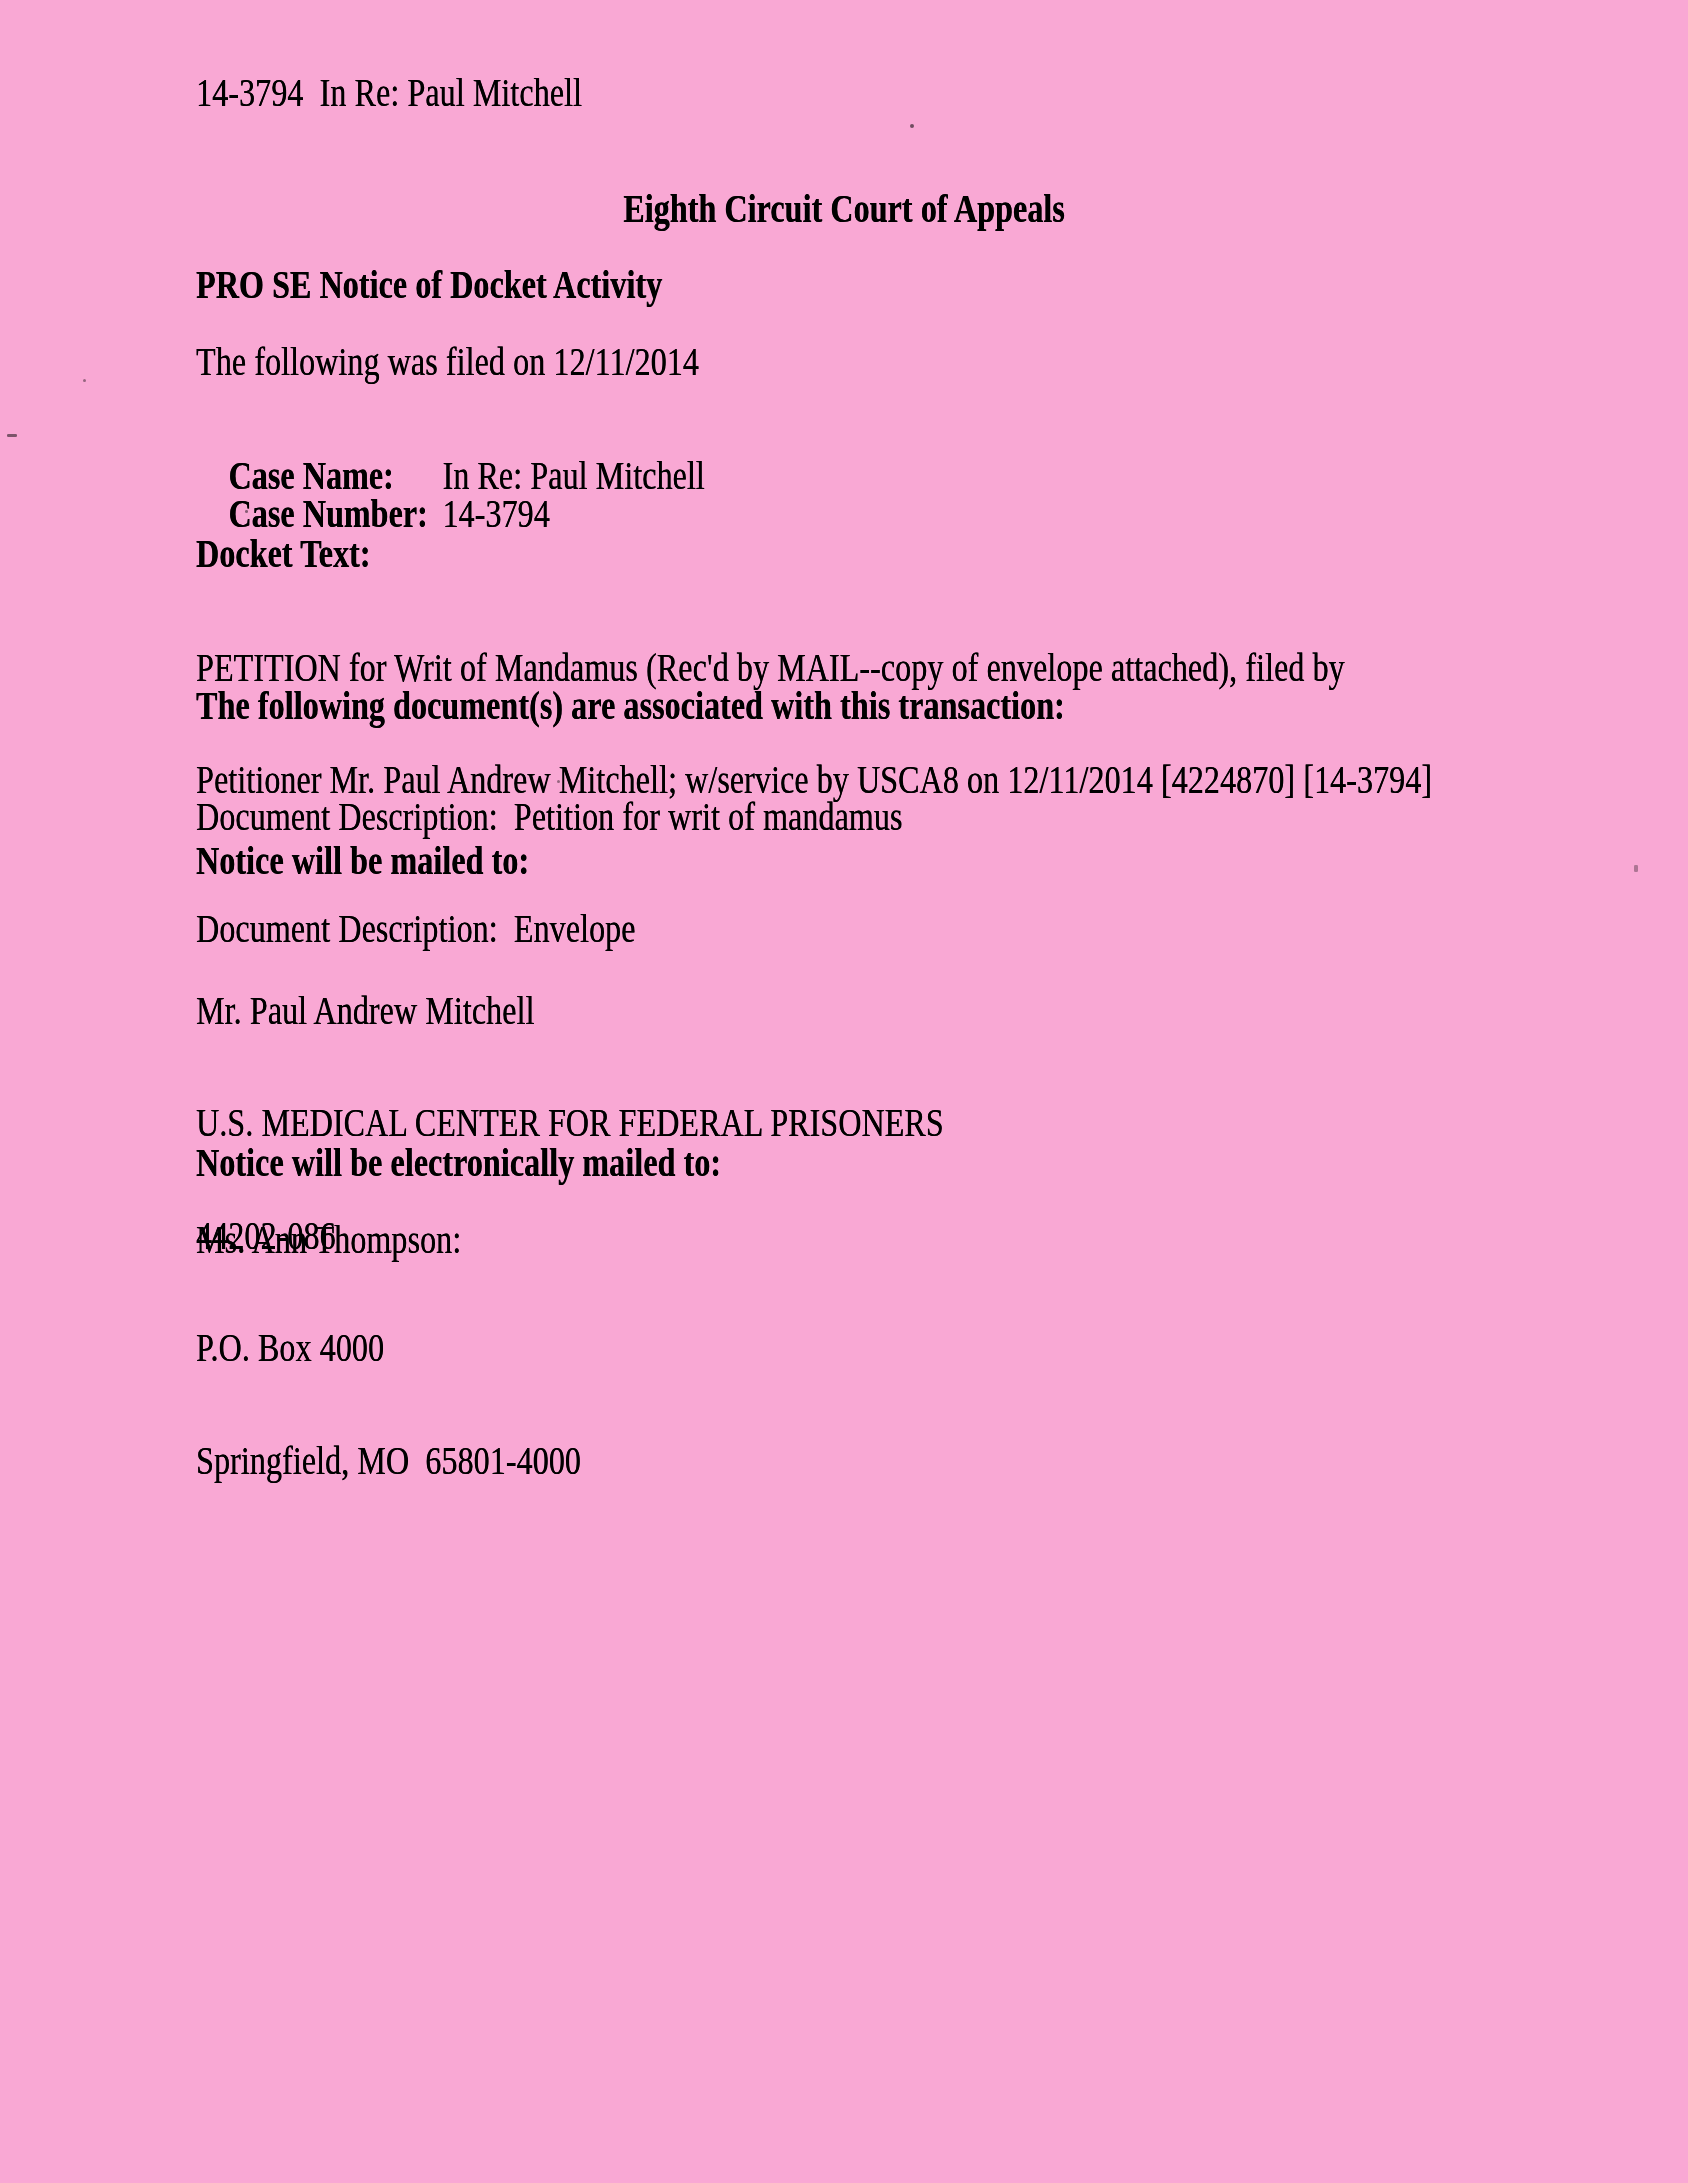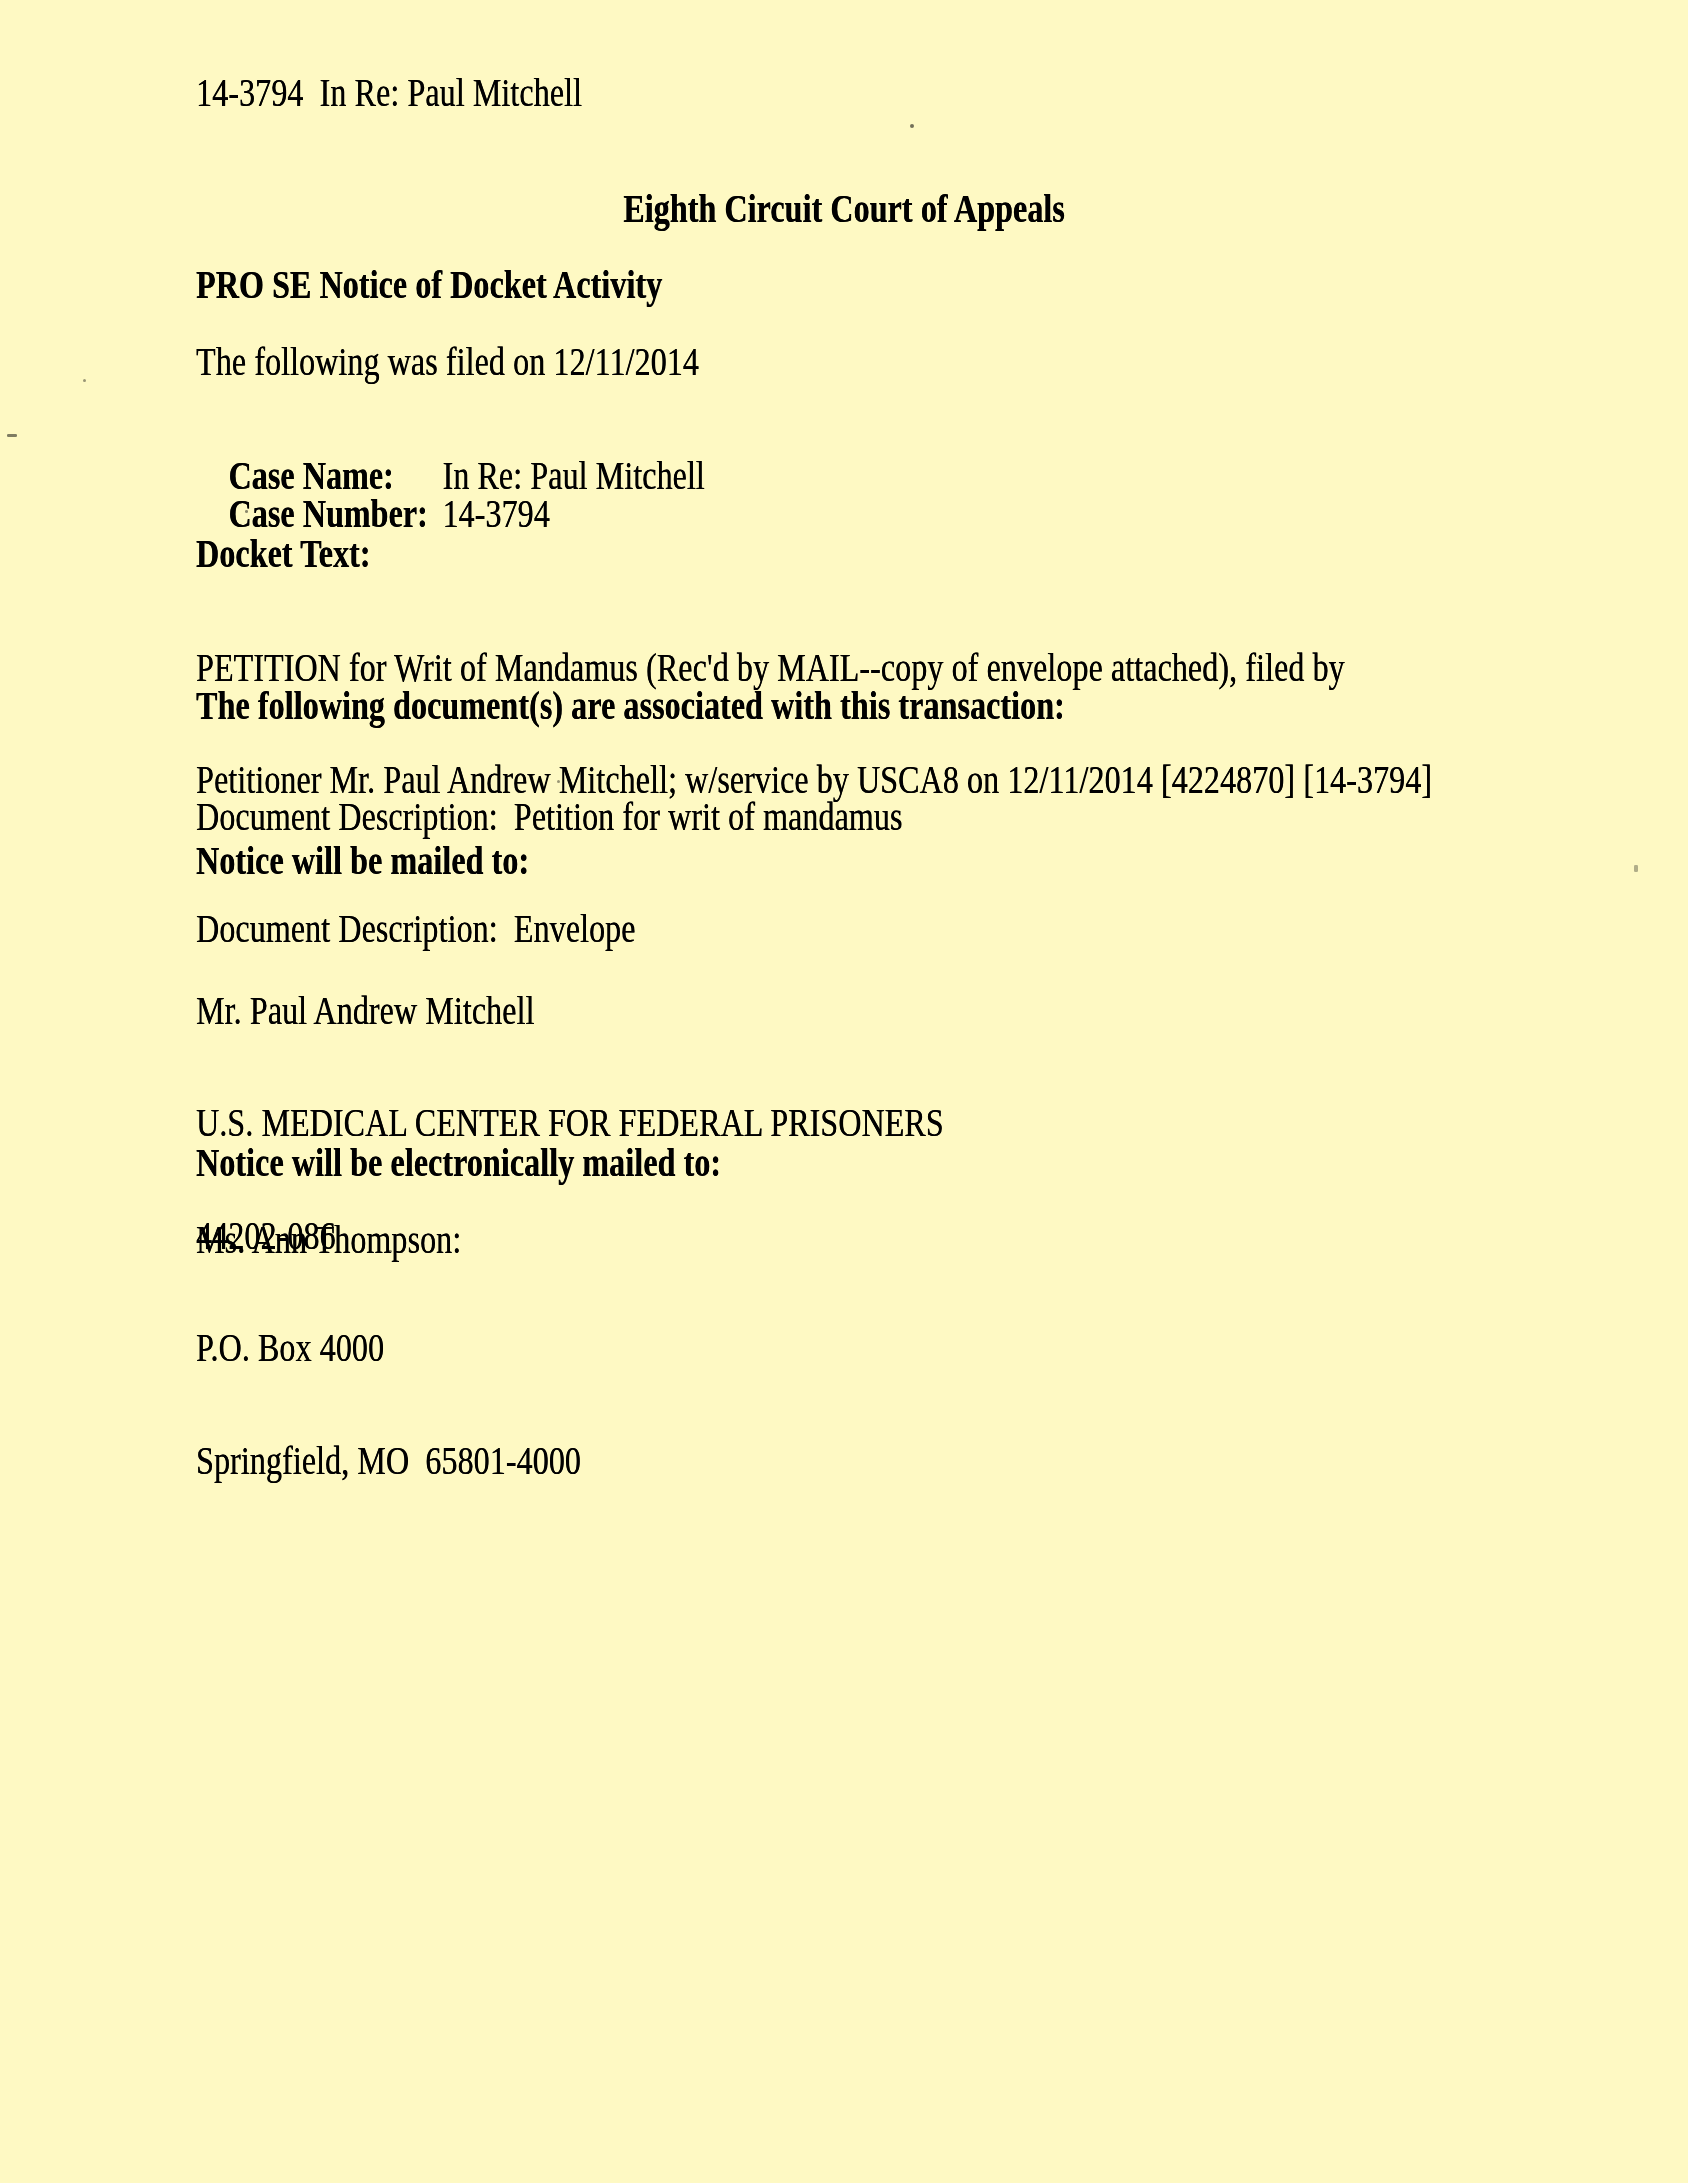--- a/index.html
+++ b/index.html
@@ -4,21 +4,21 @@
 <style>
   html, body {
     margin: 0;
     padding: 0;
     background: #ffffff;
   }
   .page {
     position: relative;
     width: 1688px;
     height: 2183px;
-    background: #fef9c3;
+    background: #f9a8d4;
     overflow: hidden;
     font-family: "Liberation Serif", "DejaVu Serif", serif;
     color: #000000;
   }
   
   .ln, .block {
     position: absolute;
     left: 196px;
     font-size: 32px;
     line-height: 30px;

